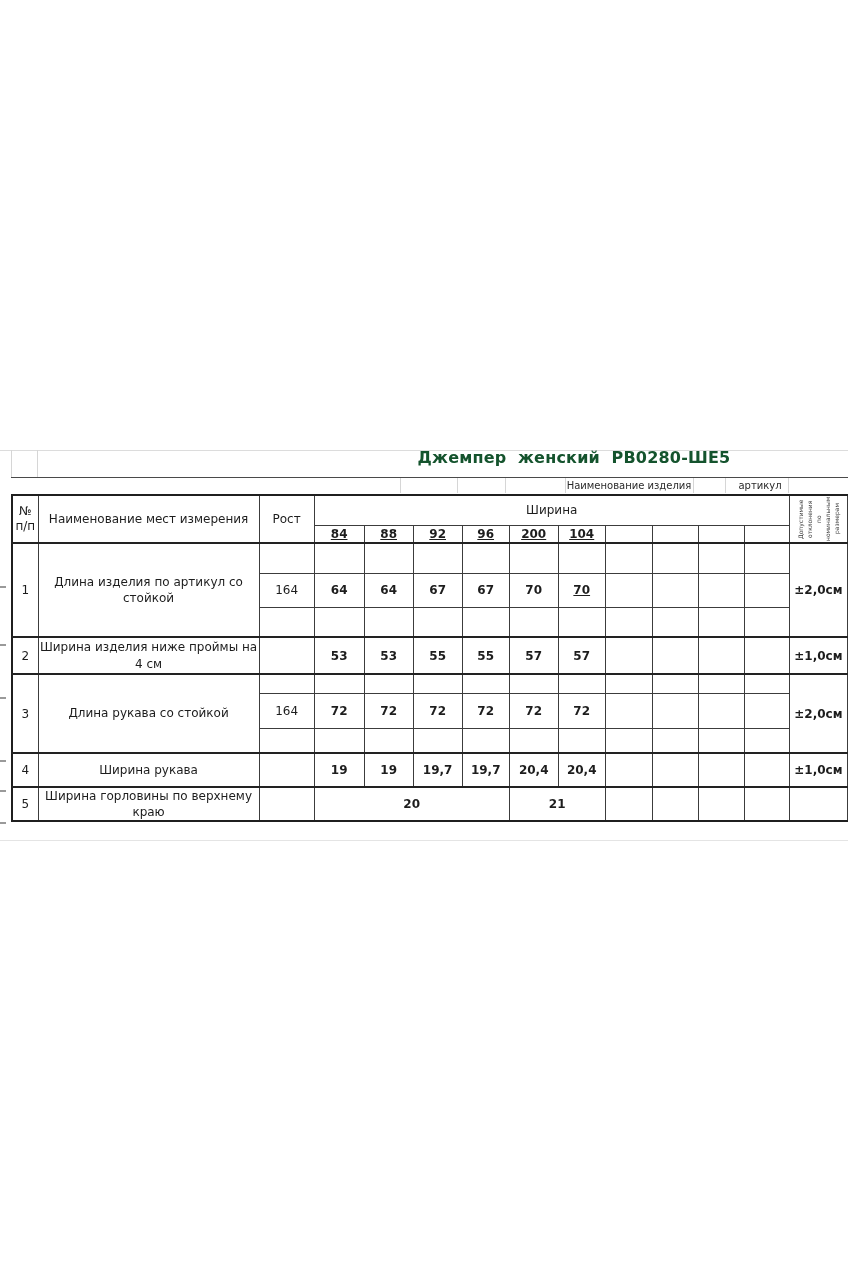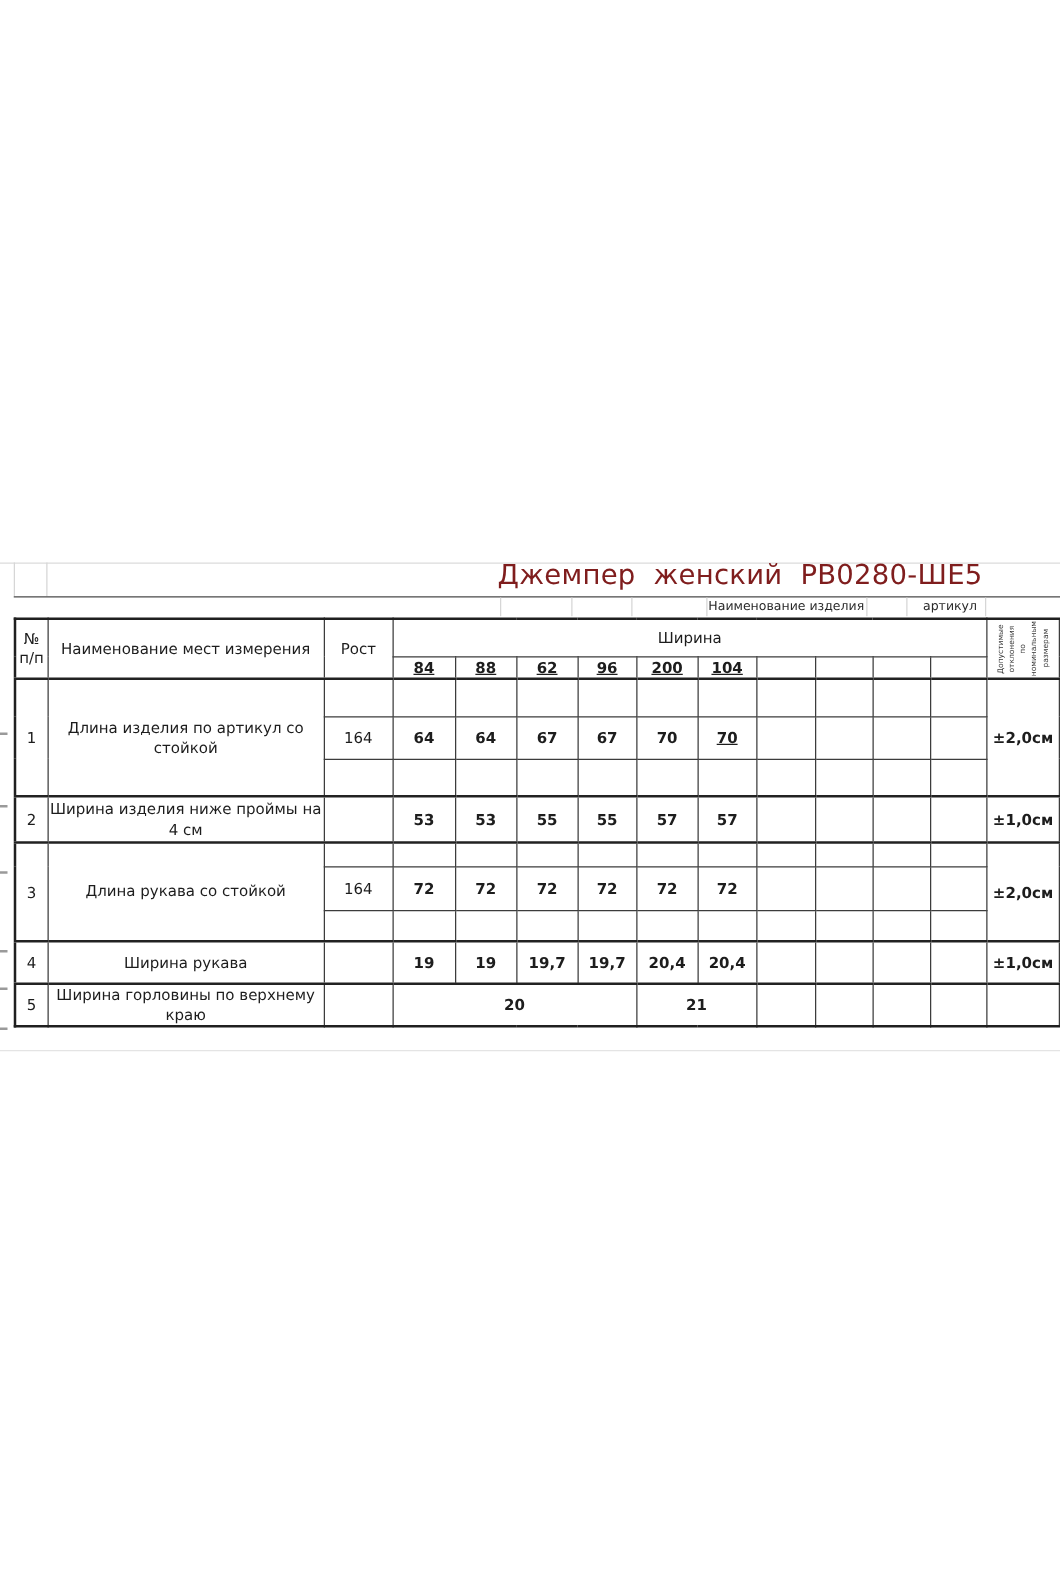--- a/index.html
+++ b/index.html
@@ -21,22 +21,22 @@
   .vline-faint { position: absolute; width: 1px; background: #d6d6d6; }
   .tick { position: absolute; left: 0; width: 6px; height: 2px; background: #9a9a9a; }
   
   .t-measure {
     position: absolute; left: 100px; top: 456px; width: 320px;
     text-align: center; font-weight: bold; font-size: 12.5px;
     letter-spacing: 0.2px; white-space: pre; color: #161616;
   }
   .t-product {
     position: absolute; left: 398px; top: 448px; width: 352px;
-    text-align: center; font-weight: normal; font-size: 22px;
-    letter-spacing: 0.2px; white-space: pre; color: #7f1d1d;
+    text-align: center; font-weight: bold; font-size: 16px;
+    letter-spacing: 0.2px; white-space: pre; color: #14532d;
   }
   .dark-rule { position: absolute; left: 11px; top: 477px; width: 837px; height: 1px; background: #4a4a4a; }
   .lbl-small {
     position: absolute; top: 479px; height: 28px; line-height: 14px;
     text-align: center; font-size: 10px; color: #2a2a2a; white-space: nowrap;
   }
   
   table.spec {
     position: absolute; left: 11px; top: 494px;
     border-collapse: collapse; table-layout: fixed;
@@ -135,21 +135,21 @@
       <td rowspan="2" class="rost-h">Рост</td>
       <td colspan="10" class="razmer-h">Ширина</td>
       <td rowspan="2" class="rot-cell no-r">
         <div class="rot">Допустимые отклонения по номинальным размерам</div>
       </td>
     </tr>
 
     <tr style="height:14px">
       <td class="size-h">84</td>
       <td class="size-h">88</td>
-      <td class="size-h">62</td>
+      <td class="size-h">92</td>
       <td class="size-h">96</td>
       <td class="size-h">200</td>
       <td class="size-h">104</td>
       <td></td>
       <td></td>
       <td></td>
       <td></td>
     </tr>
 
     <tr class="thick" style="height:30px">

